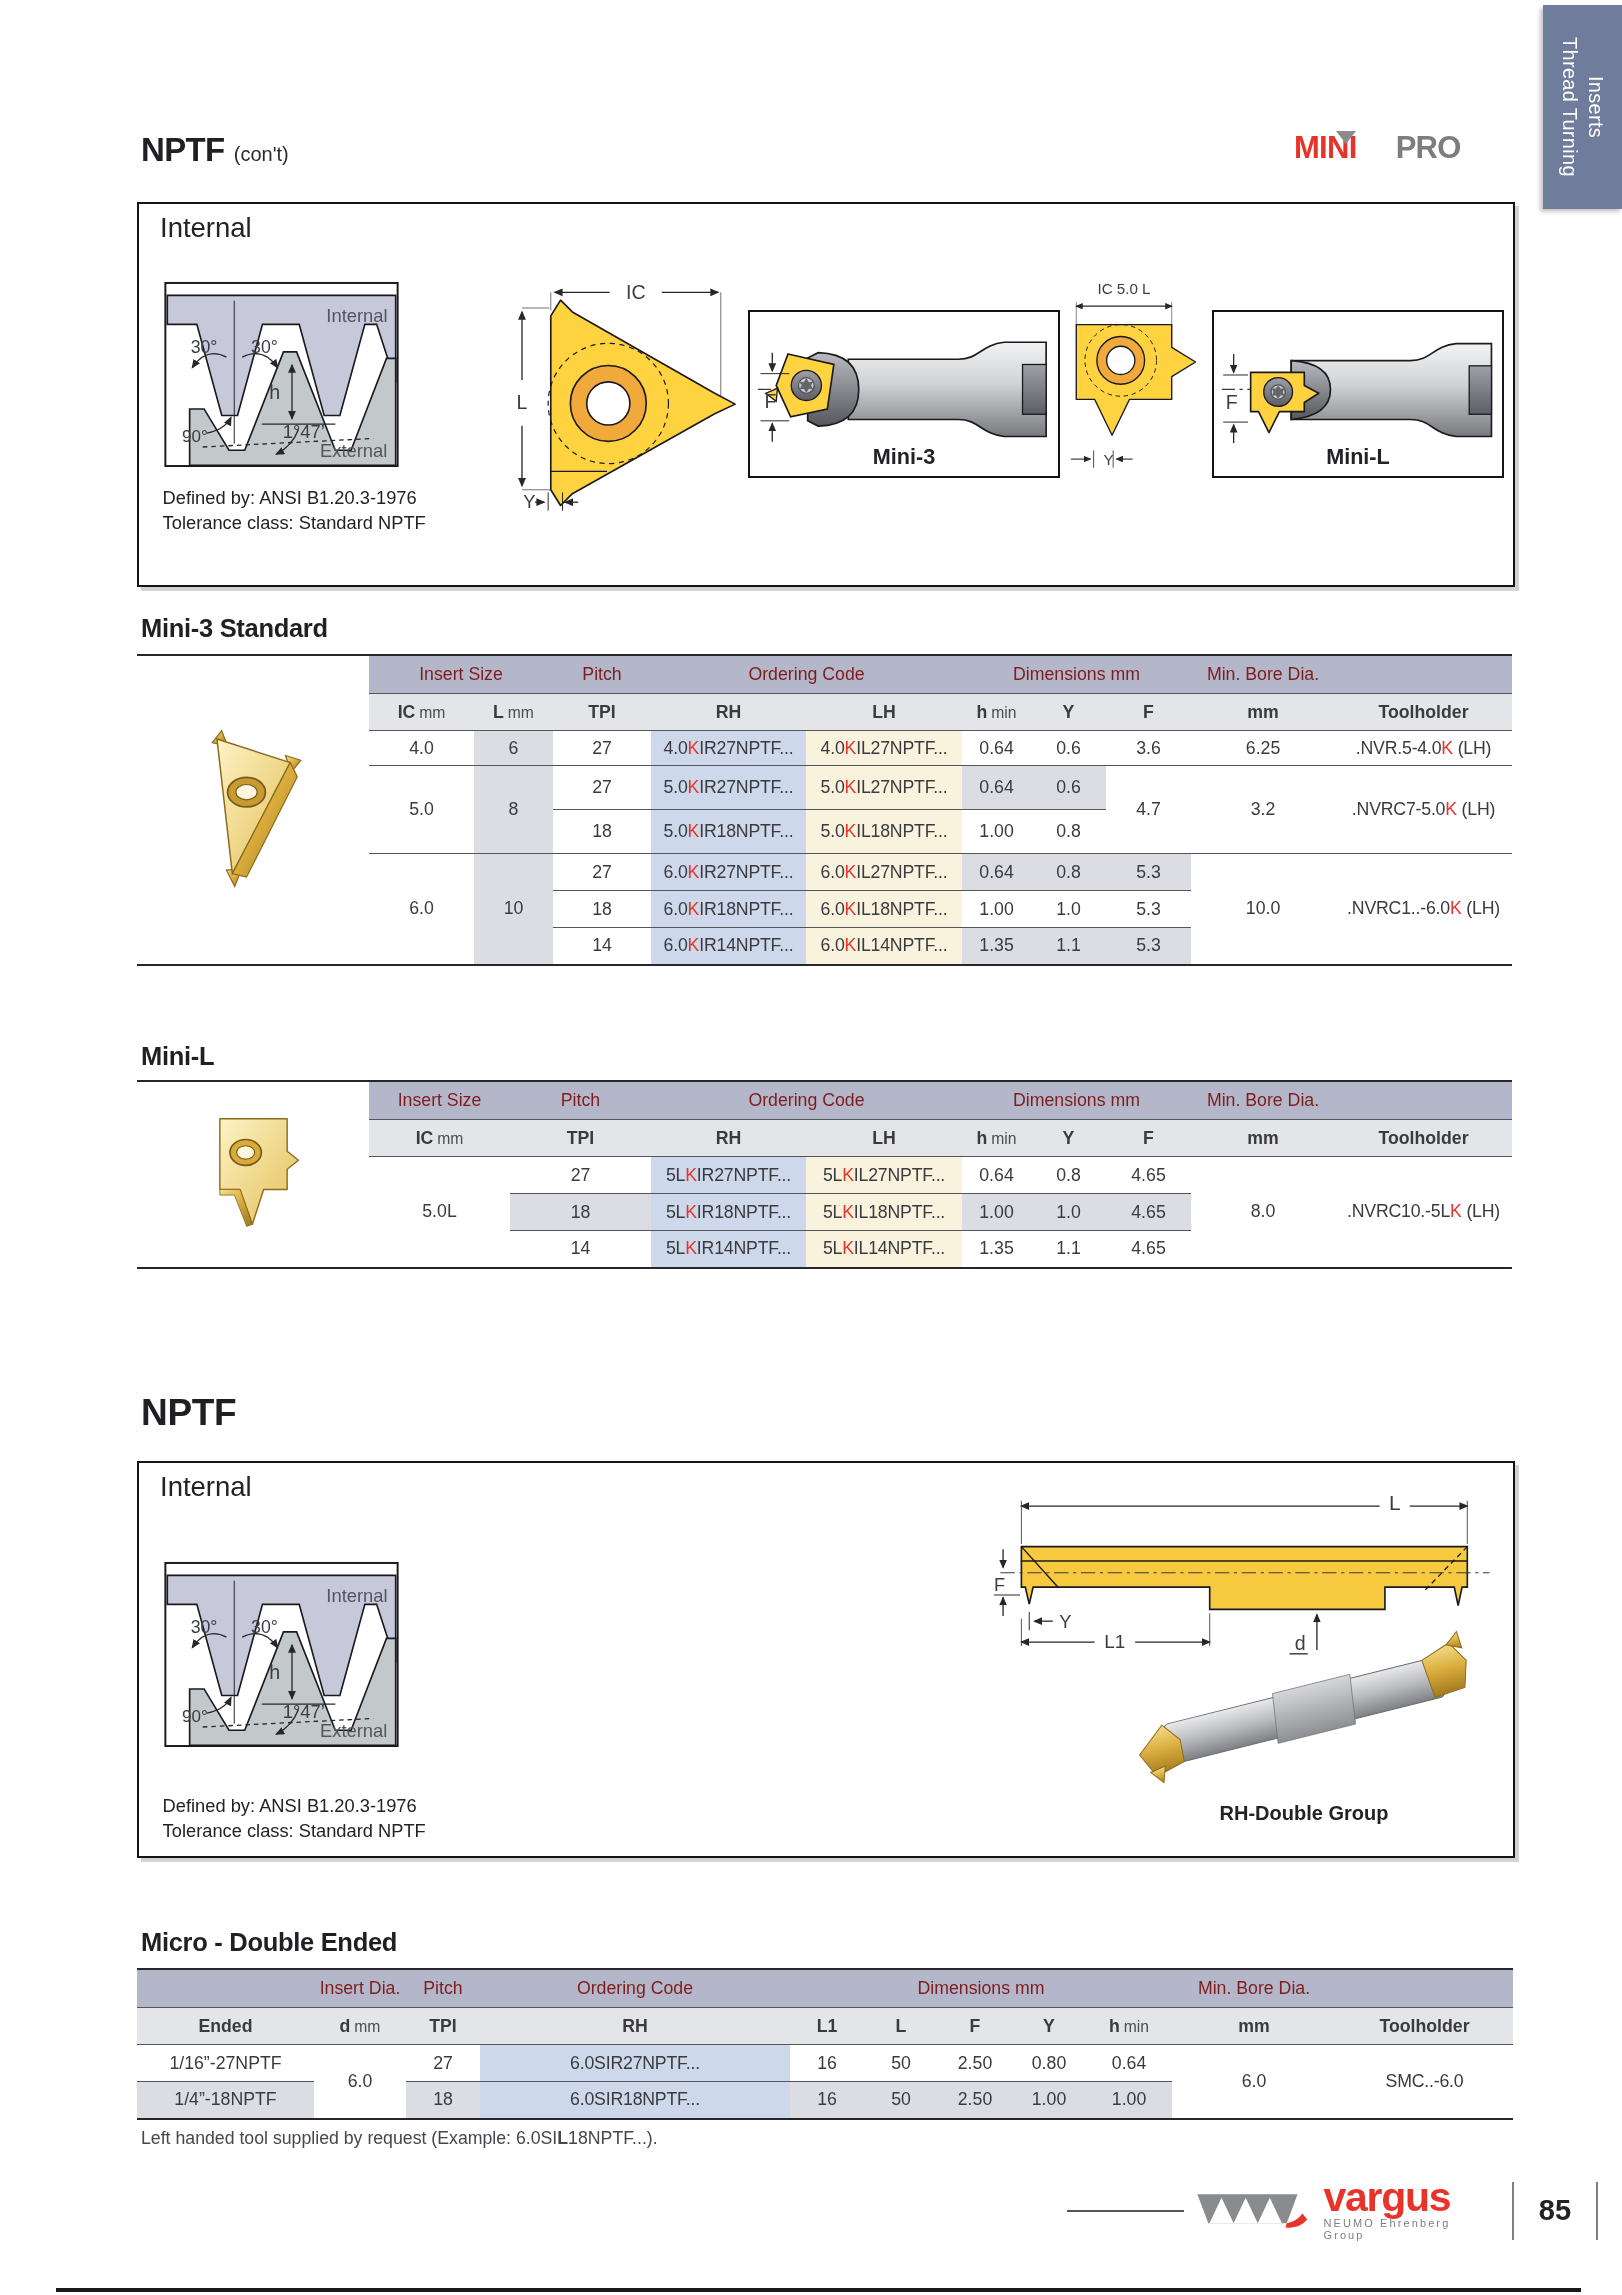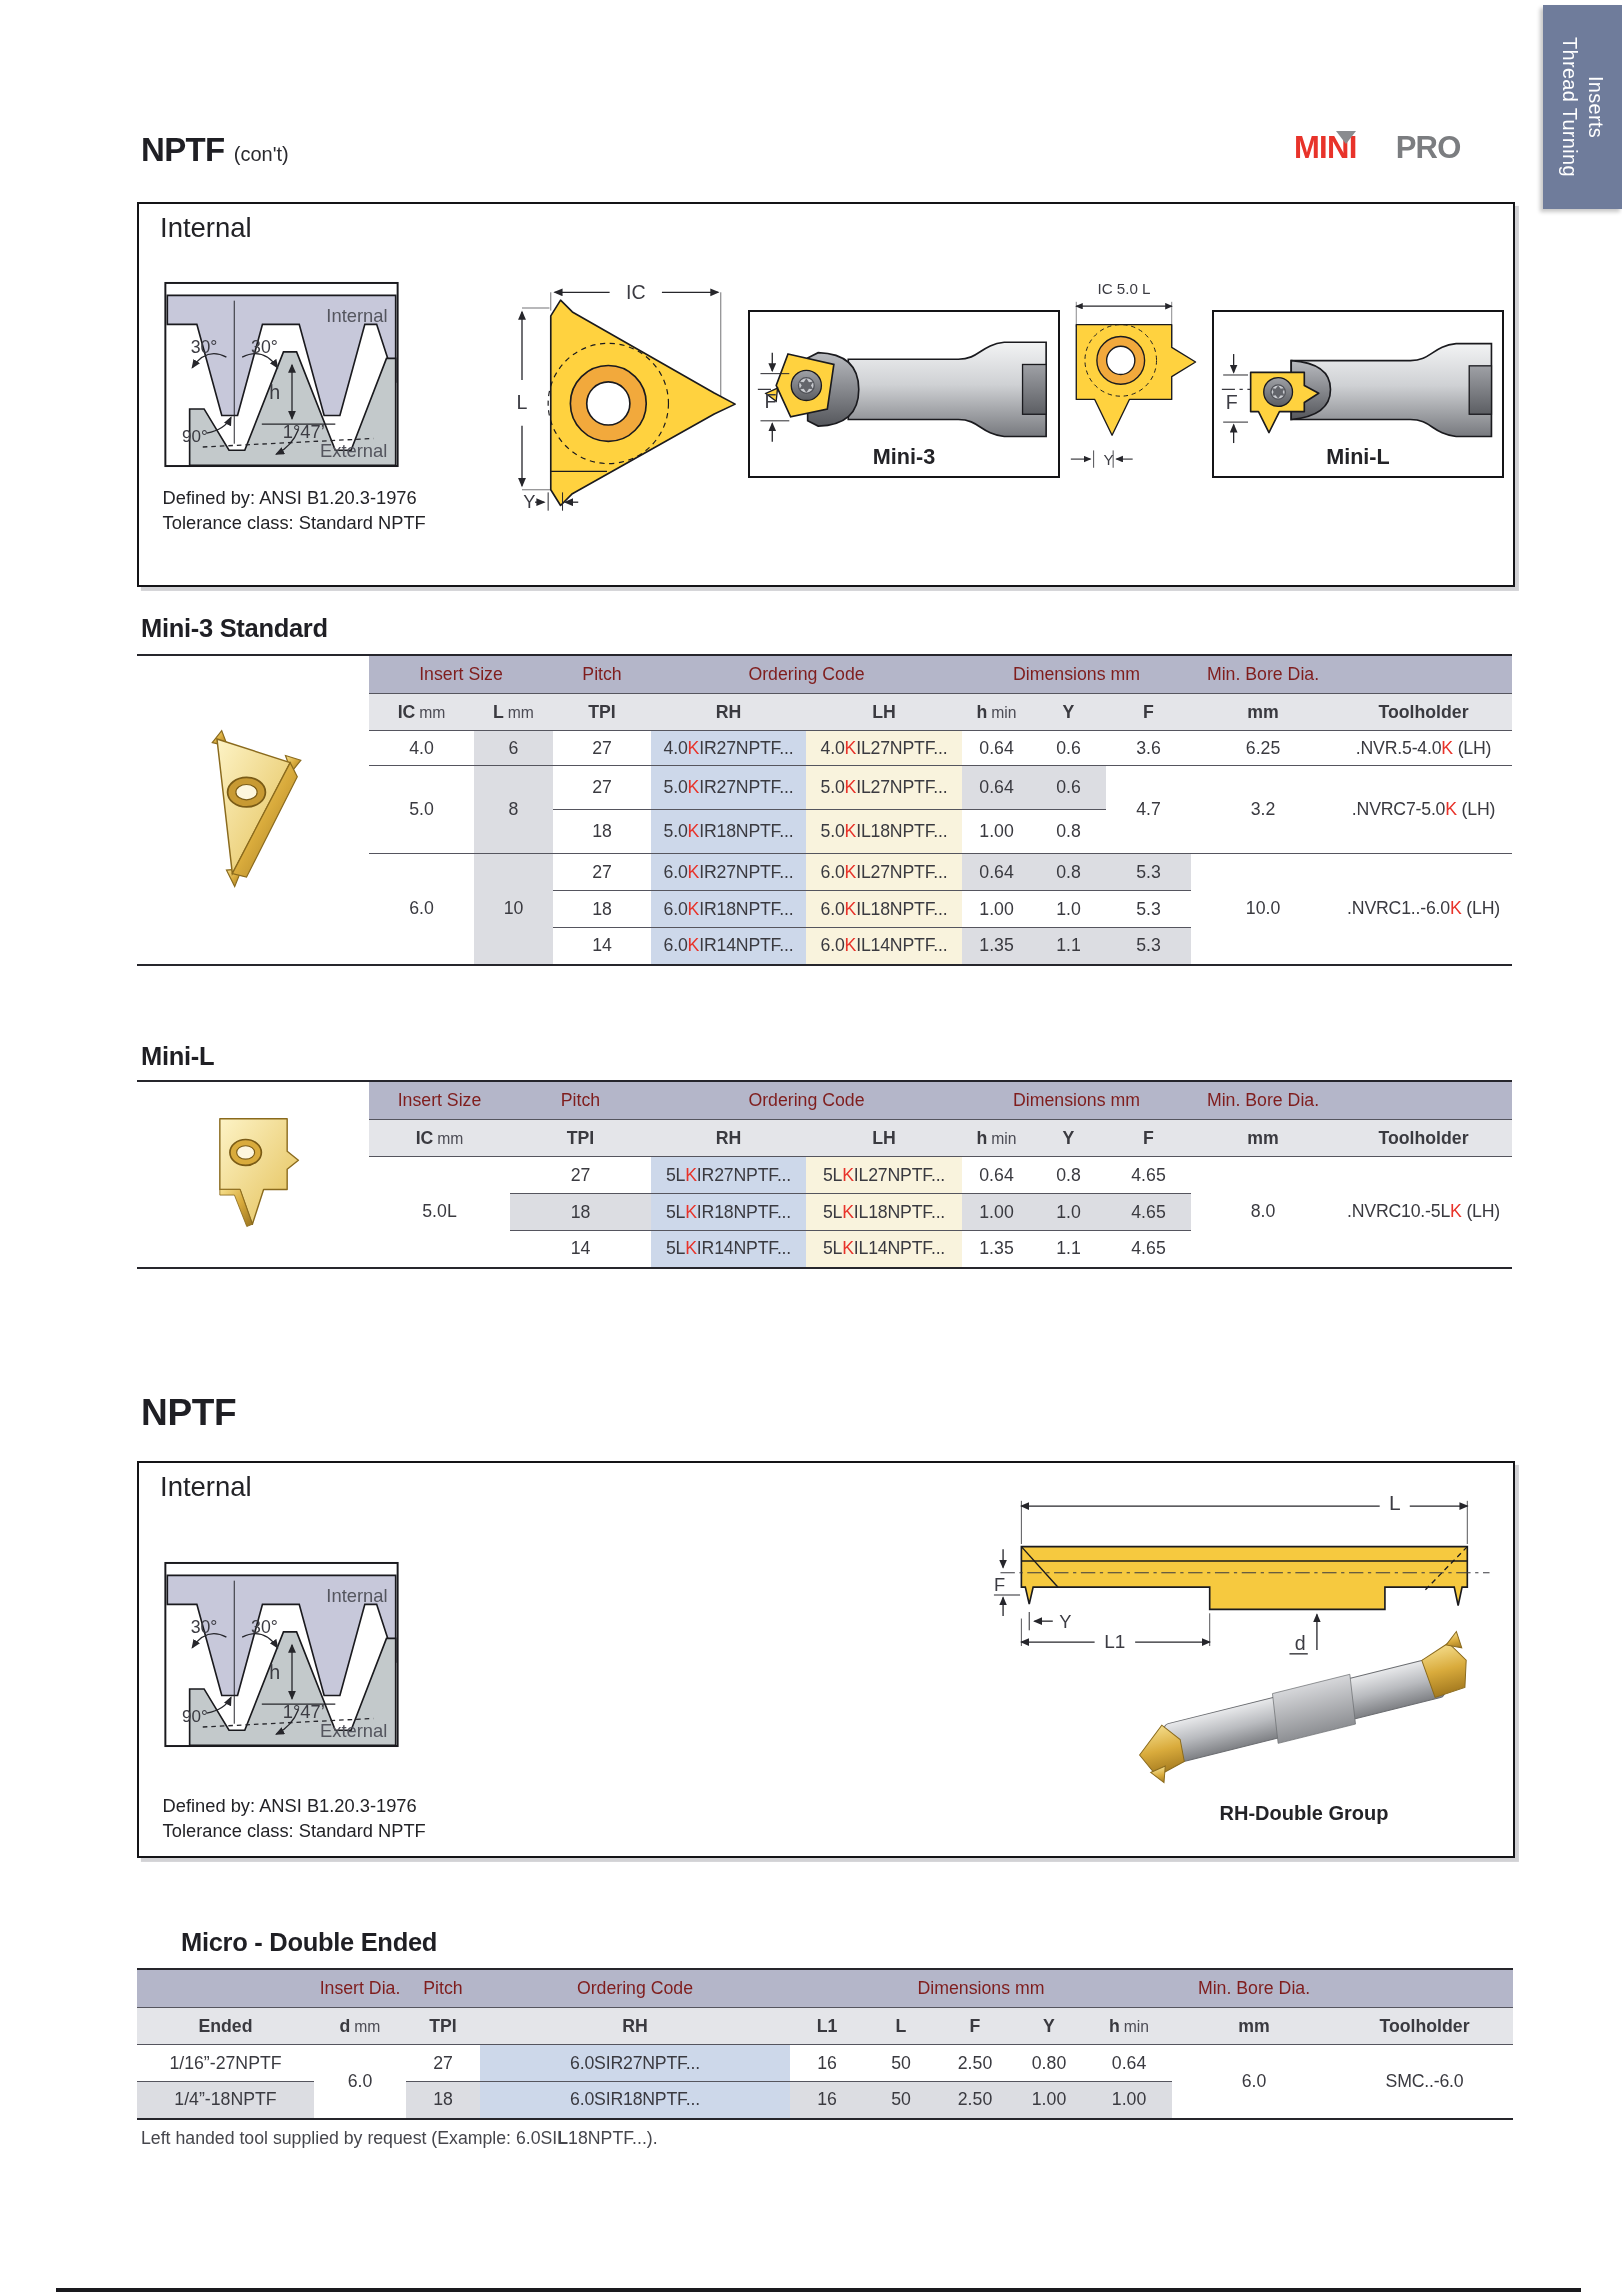--- a/index.html
+++ b/index.html
@@ -532,21 +532,21 @@
         <path d="M20,128 L64,92 L86,120 L84,154 L38,166 Z" fill="url(#phg)" stroke="#8a6a1d" stroke-width="1.5"></path>
         <path d="M30,158 L46,178 L54,154 Z" fill="url(#phg)" stroke="#8a6a1d" stroke-width="1.5"></path>
         <path d="M474,92 L520,76 L540,108 L528,148 L480,152 Z" fill="url(#phg)" stroke="#8a6a1d" stroke-width="1.5"></path>
         <path d="M516,78 L536,62 L538,88 Z" fill="url(#phg)" stroke="#8a6a1d" stroke-width="1.5"></path>
       </g>
     </svg>
 
     <div class="rhlab">RH-Double Group</div>
   </div>
 
-  <div class="h2" style="left:141px;top:1928px;margin-left:40px;">Micro - Double Ended</div>
+  <div class="h2" style="left:141px;top:1928px;">Micro - Double Ended</div>
 
   <table class="cat" style="left:137px;top:1968px;">
     <colgroup>
         <col style="width:177px">
         <col style="width:92px">
         <col style="width:74px">
         <col style="width:310px">
         <col style="width:74px">
         <col style="width:74px">
         <col style="width:74px">
@@ -601,16 +601,33 @@
       <td class="bg-g">1.00</td>
       <td class="bg-g">1.00</td>
     </tr>
     </tbody>
   </table>
 
   <div class="note">
     <span>Left handed tool supplied by request (Example: 6.0SI</span><b>L</b><span>18NPTF...).</span>
   </div>
 
+  <div class="footer">
+    <div class="fline"></div>
+    <svg width="131" height="43" viewBox="0 0 205 70">
+      <polygon points="4,8 170,8 152,56 22,56" fill="#898b8f"></polygon>
+      <polygon points="24,56 44,14 64,56" fill="#ffffff"></polygon>
+      <polygon points="64,56 84,14 104,56" fill="#ffffff"></polygon>
+      <polygon points="104,56 124,14 144,56" fill="#ffffff"></polygon>
+      <path d="M152,56 Q168,54 178,40 L186,50 Q172,66 150,63 Z" fill="#e8332a"></path>
+    </svg>
+    <div class="vtext">
+      <div class="vname">vargus</div>
+      <div class="vsub">NEUMO Ehrenberg Group</div>
+    </div>
+    <div class="vbar"></div>
+    <div class="pnum">85</div>
+    <div class="vbar"></div>
+  </div>
 
   <div class="botbar"></div>
 </div>
 
 
 </body></html>

